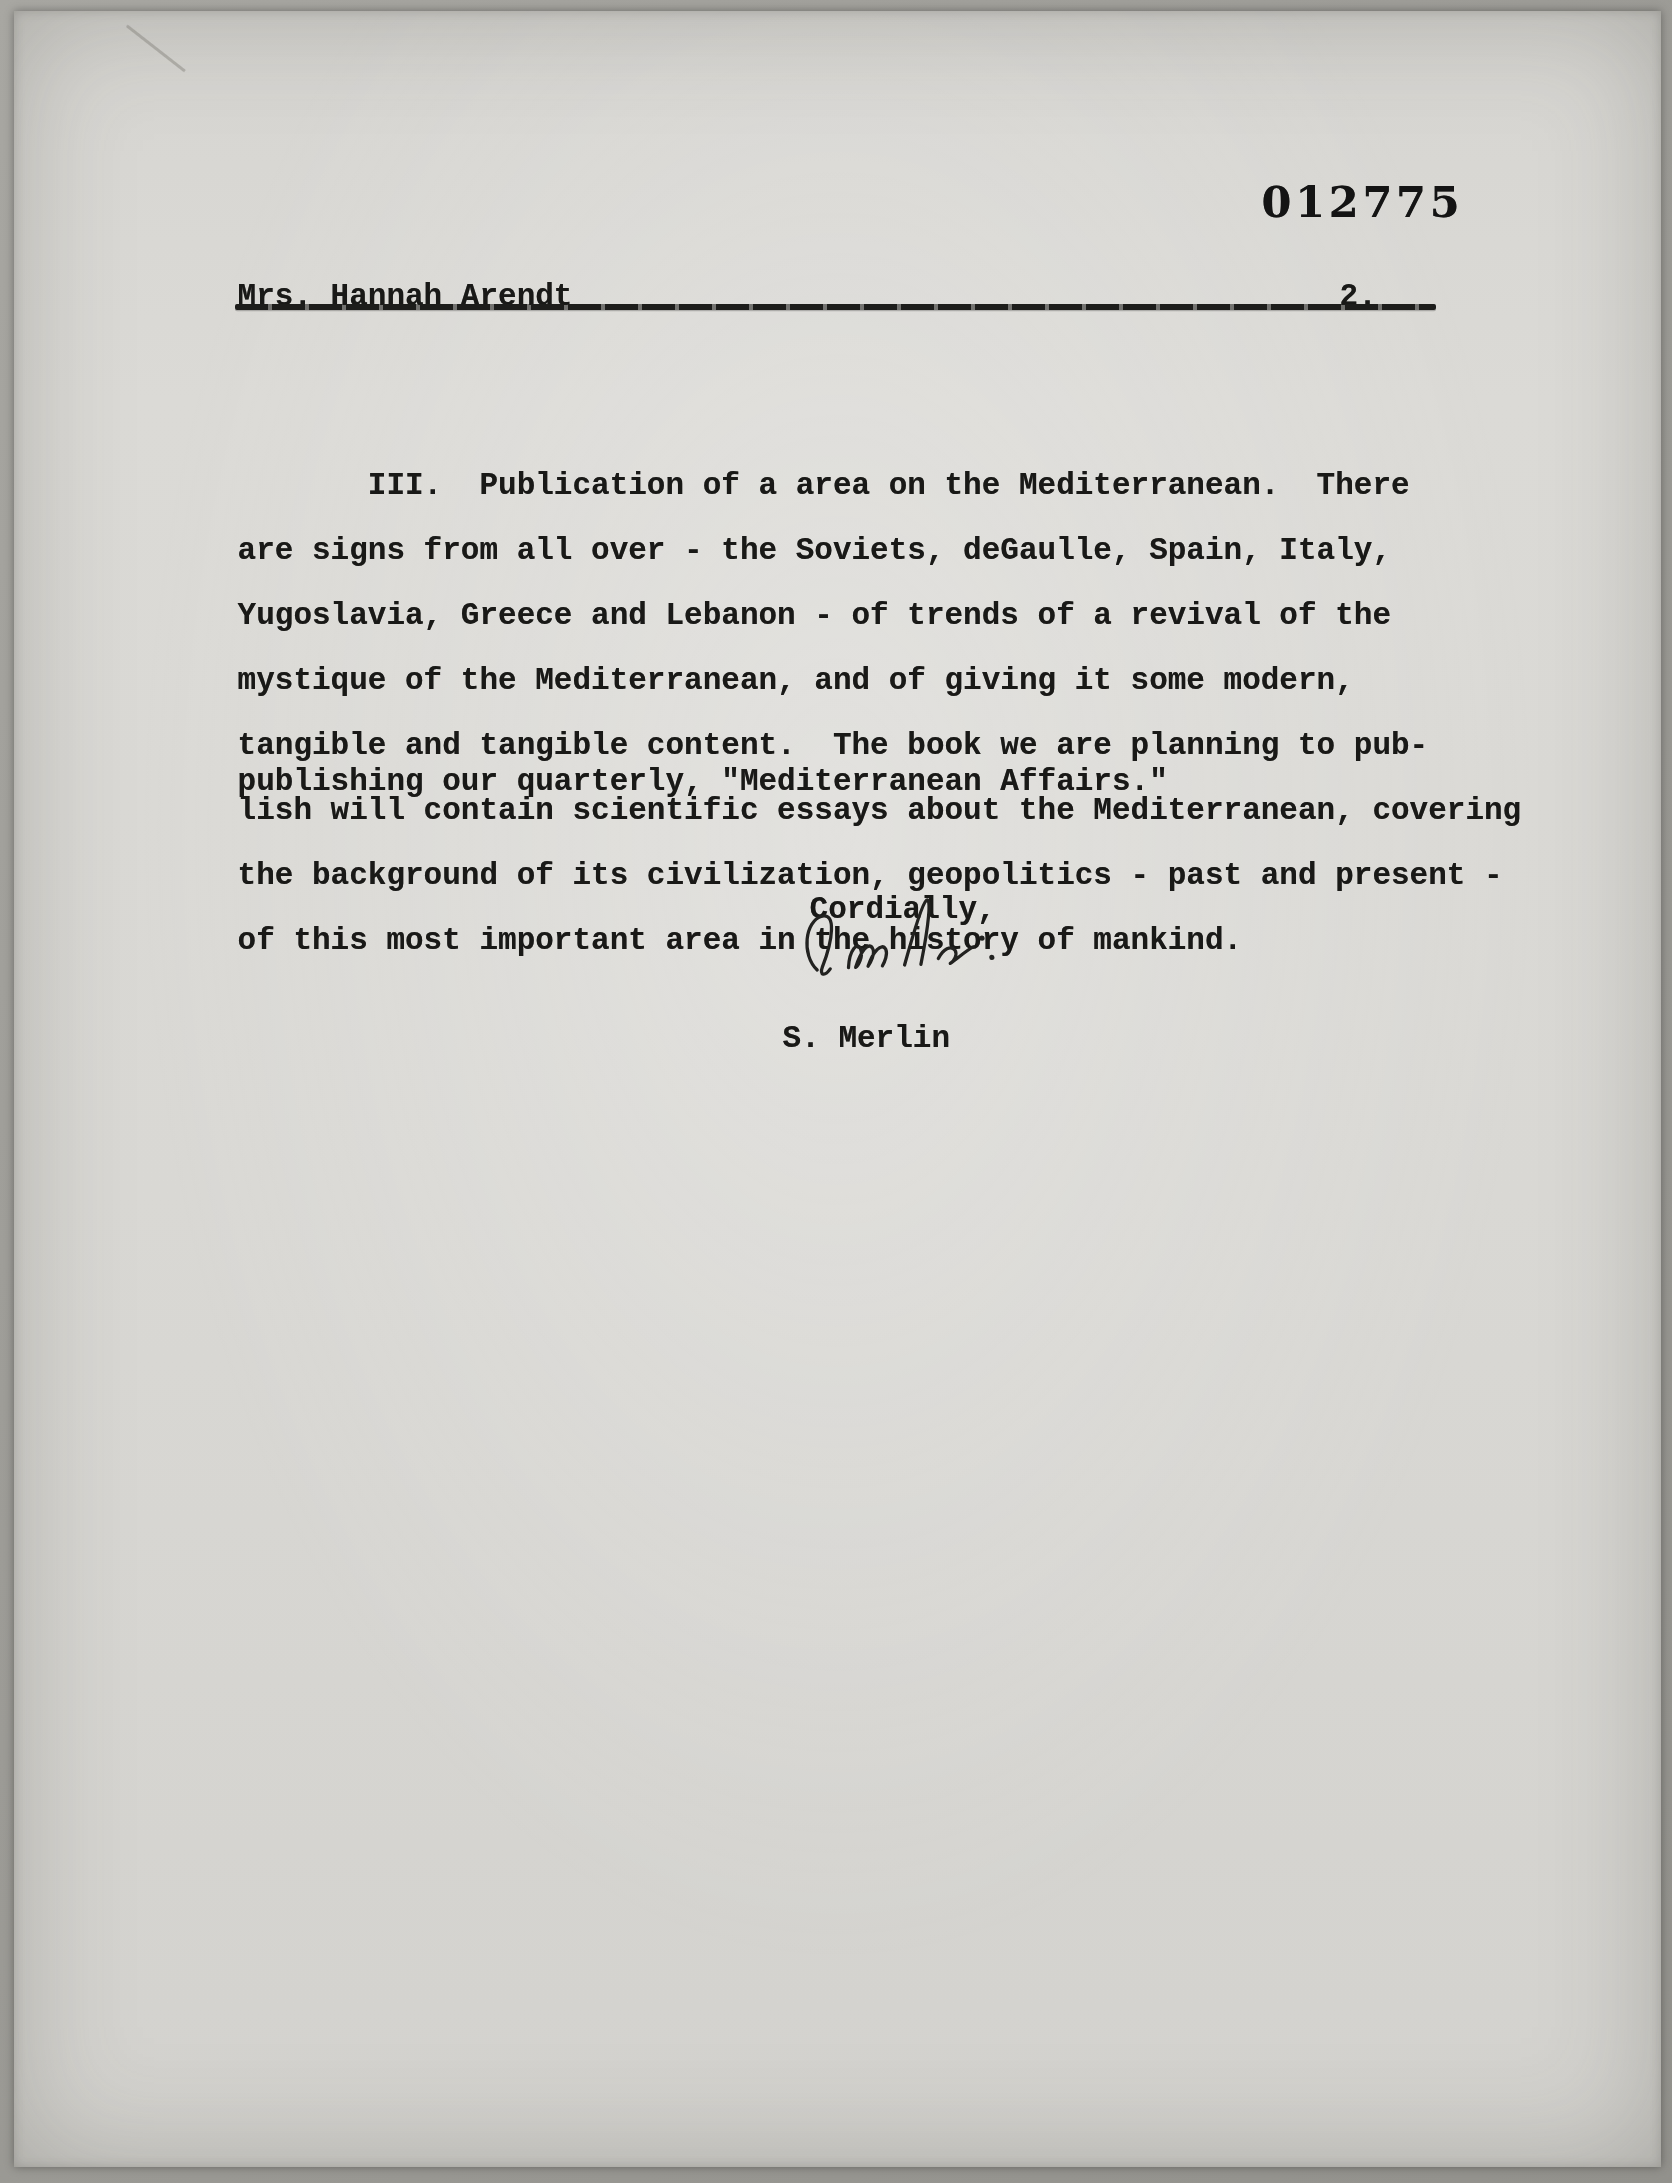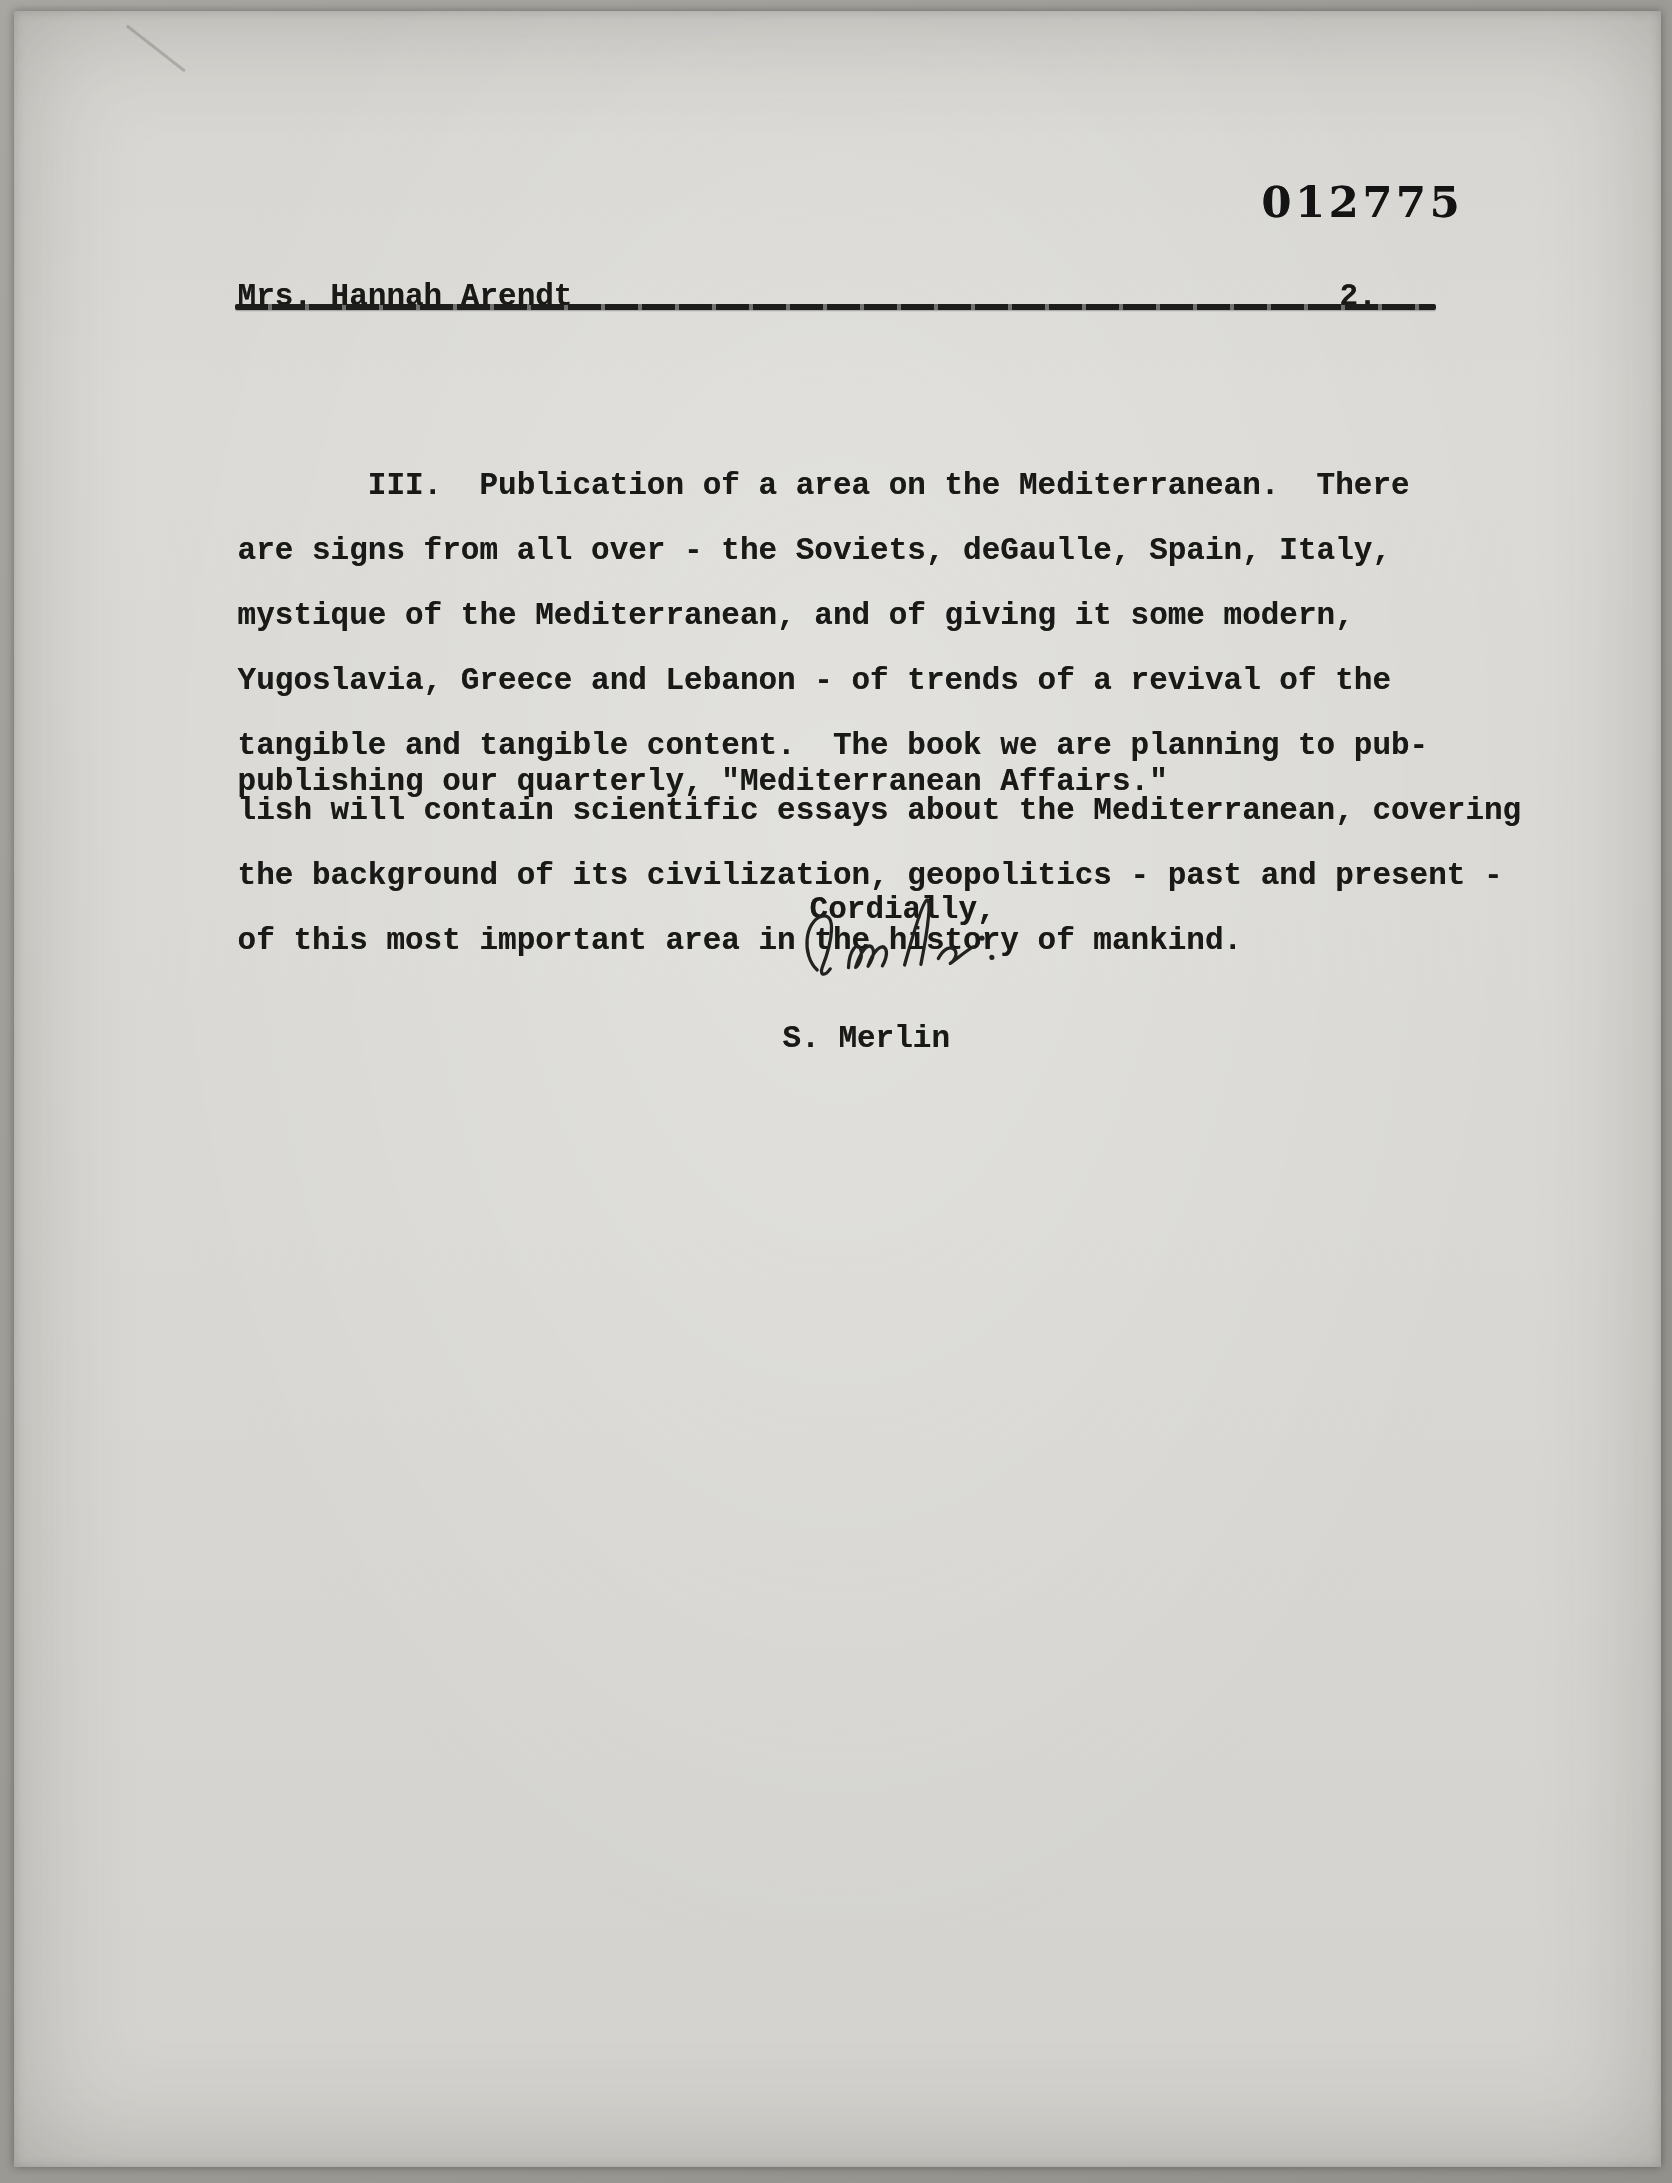--- a/index.html
+++ b/index.html
@@ -128,22 +128,22 @@
 
     <div class="typewriter header-left">Mrs. Hannah Arendt</div>
 
     <div class="typewriter page-num">2.</div>
 
     <div class="header-rule"></div>
 
     <div class="para para-iii">
       <div class="typewriter">       III.  Publication of a area on the Mediterranean.  There</div>
       <div class="typewriter">are signs from all over - the Soviets, deGaulle, Spain, Italy,</div>
+      <div class="typewriter">Yugoslavia, Greece and Lebanon - of trends of a revival of the</div>
       <div class="typewriter">mystique of the Mediterranean, and of giving it some modern,</div>
-      <div class="typewriter">Yugoslavia, Greece and Lebanon - of trends of a revival of the</div>
       <div class="typewriter">tangible and tangible content.  The book we are planning to pub-</div>
       <div class="typewriter">lish will contain scientific essays about the Mediterranean, covering</div>
       <div class="typewriter">the background of its civilization, geopolitics - past and present -</div>
       <div class="typewriter">of this most important area in the history of mankind.</div>
     </div>
 
     <div class="para para-iv">
       <div class="typewriter">publishing our quarterly, "Mediterranean Affairs."</div>
     </div>
 

